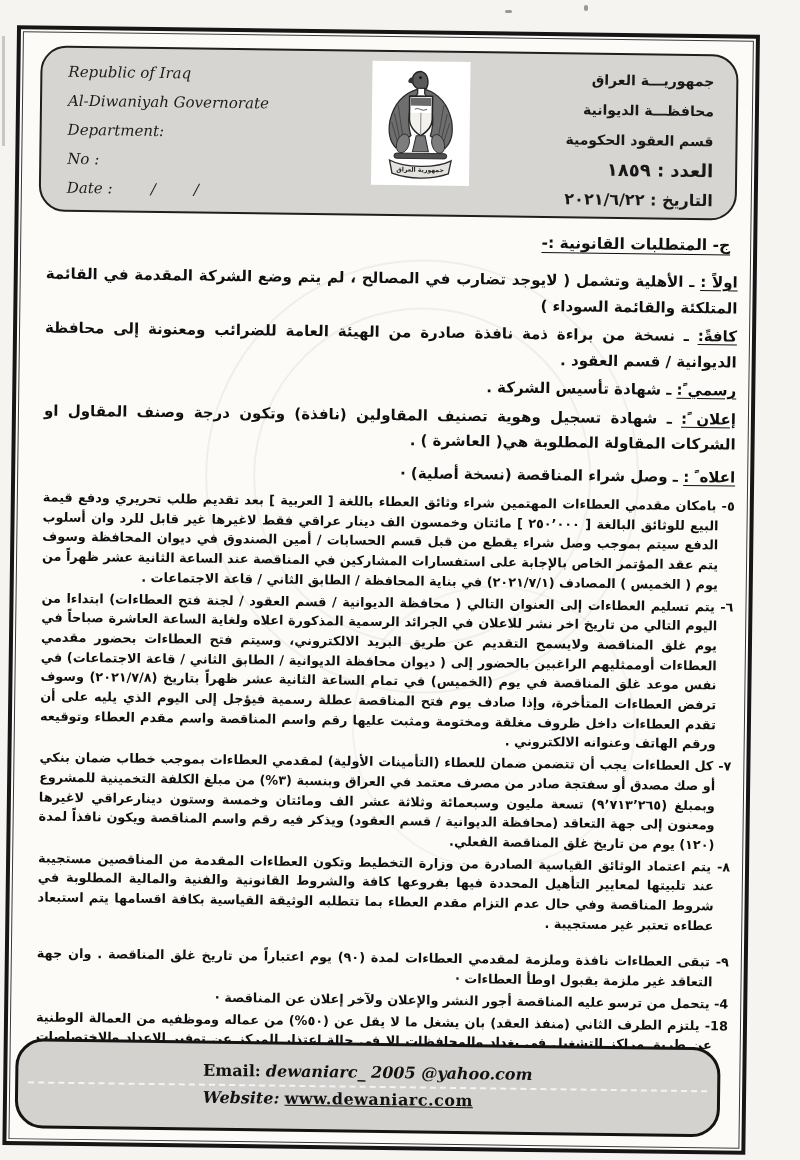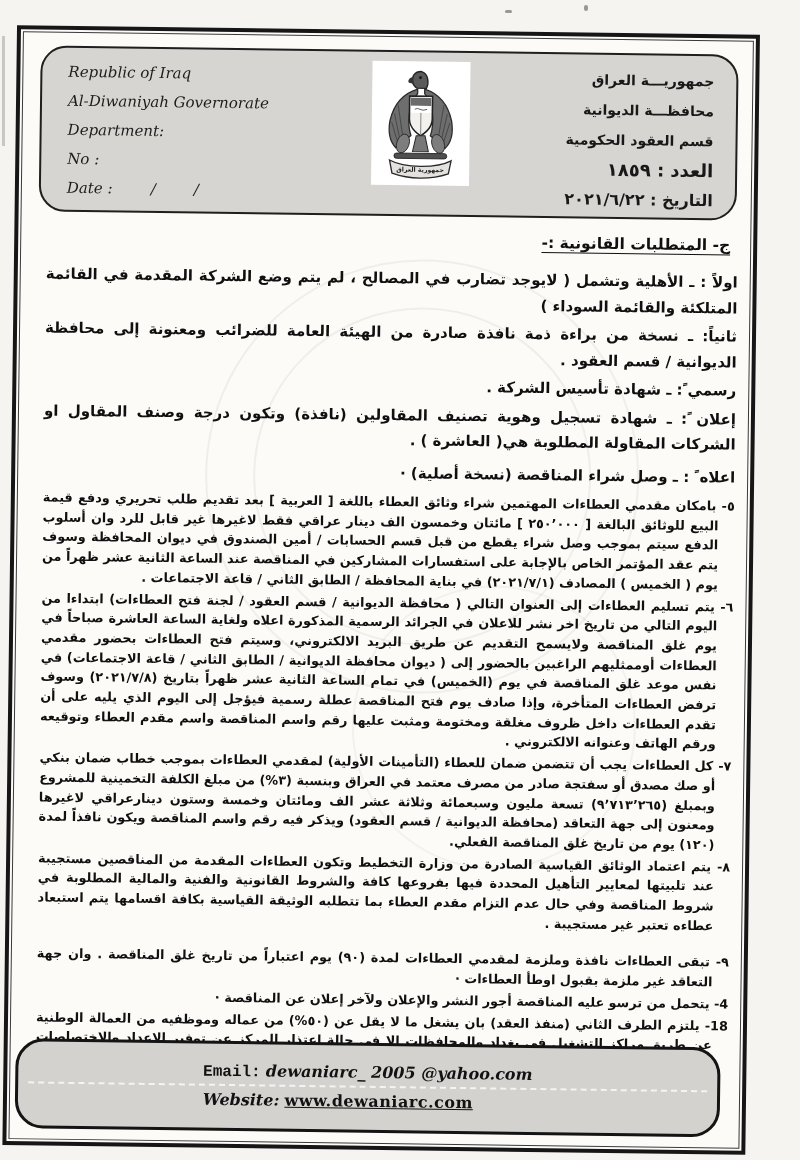--- a/index.html
+++ b/index.html
@@ -45,39 +45,39 @@
 
   
   .body-text{
     position:absolute;left:28px;right:15px;top:198px;direction:rtl;color:#101010;
   }
   .section-title{
     font-size:15.5px;font-weight:bold;text-decoration:underline;text-underline-offset:4px;
     margin:0 8px 16px 0;width:fit-content;
   }
   .clause{margin:0 0 3px 0;font-size:15px;font-weight:bold;line-height:25.5px;text-align:justify;}
-  .clause-label{text-underline-offset:3px;margin-top:39px;}
+  .clause-label{text-decoration:underline;text-underline-offset:3px;margin-top:39px;}
   .clause.c5{margin-top:7px;}
   .num-list{margin-top:6px;}
   .num-item{
     margin:0 0 2px 0;font-size:12.8px;font-weight:bold;line-height:19.7px;
     text-align:justify;padding-right:16px;text-indent:-16px;
   }
   .num-item.gap{margin-top:17px;}
   .num-item .n{display:inline-block;text-indent:0;}
 
   
   .footer-box{
     position:absolute;left:8px;right:22px;bottom:13px;height:84px;
     background:#d4d2cf;border:3px solid #141414;border-radius:28px;overflow:hidden;
   }
   .footer-fold{position:absolute;left:10px;right:10px;top:40px;border-top:2px dashed rgba(255,255,255,0.75);}
   .footer-lines{position:relative;text-align:center;padding-top:13px;color:#121212;}
   .footer-inner{display:inline-block;text-align:left;font-family:"DejaVu Serif",serif;font-size:16px;line-height:27px;}
-  .lbl{font-weight:bold;font-family:Liberation Mono, monospace;}
+  .lbl{font-weight:bold;}
   .ital{font-weight:bold;font-style:italic;}
   .site{font-weight:bold;text-decoration:underline;letter-spacing:0.5px;}
 </style>
 </head>
 <body>
 
 <div class="speck" style="left:505px;top:10px;width:7px;height:3px;"></div>
 <div class="speck" style="left:584px;top:5px;width:4px;height:6px;"></div>
 <div class="edge-smudge" style="left:2px;top:36px;width:3px;height:110px;"></div>
 
@@ -137,21 +137,21 @@
 
       <path d="M15,107 C32,116 68,116 85,107 L82,122 C62,129 38,129 18,122 Z" fill="#e4e2df" stroke="#2a2a2a" stroke-width="1.5"></path>
       <text x="50" y="120" font-size="7" text-anchor="middle" fill="#222" font-weight="bold">جمهورية العراق</text>
     </svg>
   </div>
 
   <div class="body-text">
     <div class="section-title">ج- المتطلبات القانونية :-</div>
 
     <p class="clause"><span class="clause-label">اولاً :</span><span> ـ الأهلية وتشمل ( لايوجد تضارب في المصالح ، لم يتم وضع الشركة المقدمة في القائمة المتلكئة والقائمة السوداء )</span></p>
-    <p class="clause"><span class="clause-label">ثانياً:</span><span> ـ نسخة من براءة ذمة نافذة صادرة من الهيئة العامة للضرائب ومعنونة إلى محافظة الديوانية / قسم العقود .</span></p>
+    <p class="clause"><span class="clause-label">كافةً:</span><span> ـ نسخة من براءة ذمة نافذة صادرة من الهيئة العامة للضرائب ومعنونة إلى محافظة الديوانية / قسم العقود .</span></p>
     <p class="clause"><span class="clause-label">رسمي ً:</span><span> ـ شهادة تأسيس الشركة .</span></p>
     <p class="clause"><span class="clause-label">إعلان ً:</span><span> ـ شهادة تسجيل وهوية تصنيف المقاولين (نافذة) وتكون درجة وصنف المقاول او الشركات المقاولة المطلوبة هي( العاشرة ) .</span></p>
     <p class="clause c5"><span class="clause-label">اعلاه ً :</span><span> ـ وصل شراء المناقصة (نسخة أصلية) ·</span></p>
 
     <div class="num-list">
       <p class="num-item"><span class="n">٥-</span><span> بامكان مقدمي العطاءات المهتمين شراء وثائق العطاء باللغة [ العربية ] بعد تقديم طلب تحريري ودفع قيمة البيع للوثائق البالغة [ ٢٥٠٬٠٠٠ ] مائتان وخمسون الف دينار عراقي فقط لاغيرها غير قابل للرد وان أسلوب الدفع سيتم بموجب وصل شراء يقطع من قبل قسم الحسابات / أمين الصندوق في ديوان المحافظة وسوف يتم عقد المؤتمر الخاص بالإجابة على استفسارات المشاركين في المناقصة عند الساعة الثانية عشر ظهراً من يوم ( الخميس ) المصادف (٢٠٢١/٧/١) في بناية المحافظة / الطابق الثاني / قاعة الاجتماعات .</span></p>
       <p class="num-item"><span class="n">٦-</span><span> يتم تسليم العطاءات إلى العنوان التالي ( محافظة الديوانية / قسم العقود / لجنة فتح العطاءات) ابتداءا من اليوم التالي من تاريخ اخر نشر للاعلان في الجرائد الرسمية المذكورة اعلاه ولغاية الساعة العاشرة صباحاً في يوم غلق المناقصة ولايسمح التقديم عن طريق البريد الالكتروني، وسيتم فتح العطاءات بحضور مقدمي العطاءات أوممثليهم الراغبين بالحضور إلى ( ديوان محافظة الديوانية / الطابق الثاني / قاعة الاجتماعات) في نفس موعد غلق المناقصة في يوم (الخميس) في تمام الساعة الثانية عشر ظهراً بتاريخ (٢٠٢١/٧/٨) وسوف ترفض العطاءات المتأخرة، وإذا صادف يوم فتح المناقصة عطلة رسمية فيؤجل إلى اليوم الذي يليه على أن تقدم العطاءات داخل ظروف مغلقة ومختومة ومثبت عليها رقم واسم المناقصة واسم مقدم العطاء وتوقيعه ورقم الهاتف وعنوانه الالكتروني .</span></p>
       <p class="num-item"><span class="n">٧-</span><span> كل العطاءات يجب أن تتضمن ضمان للعطاء (التأمينات الأولية) لمقدمي العطاءات بموجب خطاب ضمان بنكي أو صك مصدق أو سفتجة صادر من مصرف معتمد في العراق وبنسبة (٣%) من مبلغ الكلفة التخمينية للمشروع وبمبلغ (٩٬٧١٣٬٢٦٥) تسعة مليون وسبعمائة وثلاثة عشر الف ومائتان وخمسة وستون دينارعراقي لاغيرها ومعنون إلى جهة التعاقد (محافظة الديوانية / قسم العقود) ويذكر فيه رقم واسم المناقصة ويكون نافذاً لمدة (١٢٠) يوم من تاريخ غلق المناقصة الفعلي.</span></p>
       <p class="num-item"><span class="n">٨-</span><span> يتم اعتماد الوثائق القياسية الصادرة من وزارة التخطيط وتكون العطاءات المقدمة من المناقصين مستجيبة عند تلبيتها لمعايير التأهيل المحددة فيها بفروعها كافة والشروط القانونية والفنية والمالية المطلوبة في شروط المناقصة وفي حال عدم التزام مقدم العطاء بما تتطلبه الوثيقة القياسية بكافة اقسامها يتم استبعاد عطاءه تعتبر غير مستجيبة .</span></p>
       <p class="num-item gap"><span class="n">٩-</span><span> تبقى العطاءات نافذة وملزمة لمقدمي العطاءات لمدة (٩٠) يوم اعتباراً من تاريخ غلق المناقصة . وان جهة التعاقد غير ملزمة بقبول اوطأ العطاءات ·</span></p>

